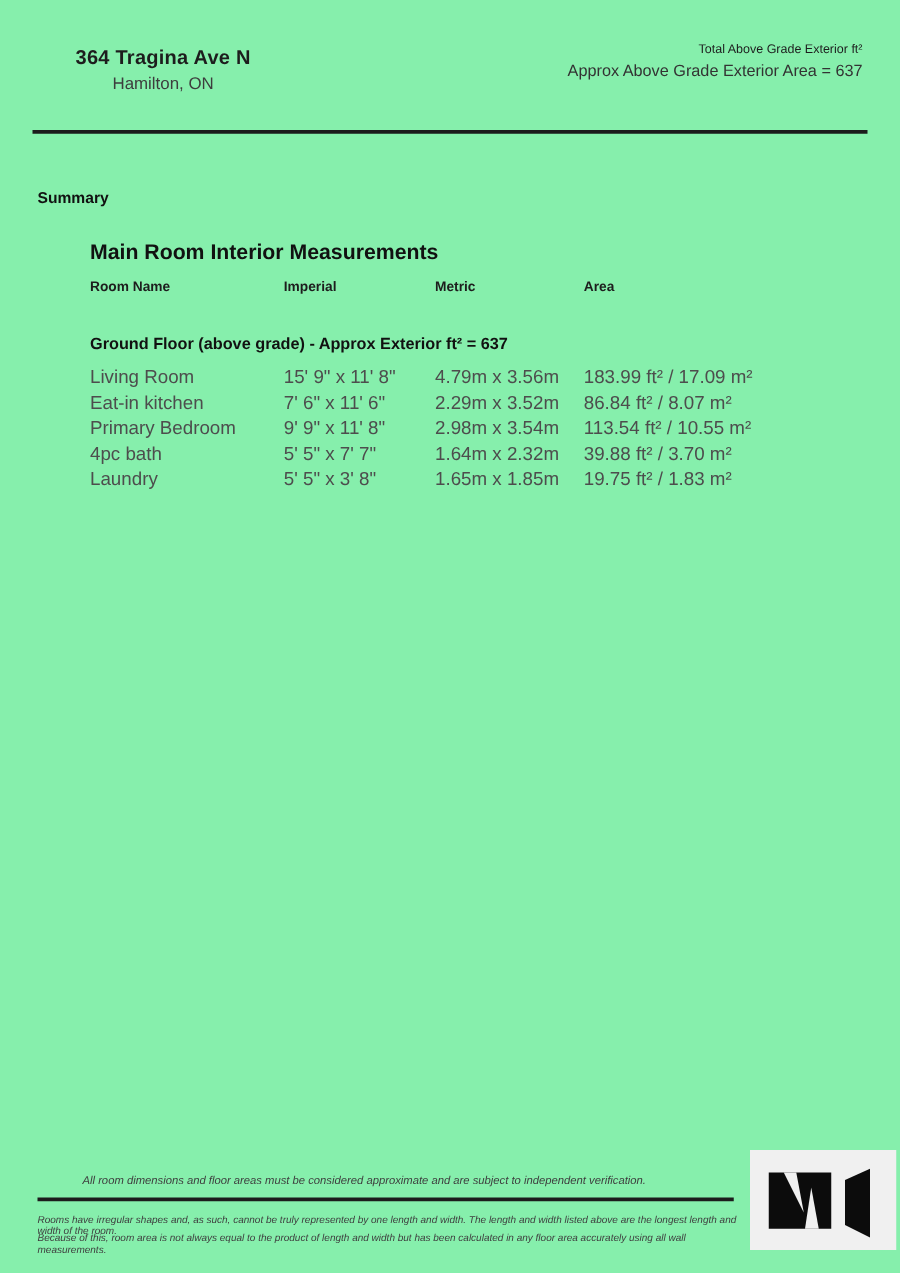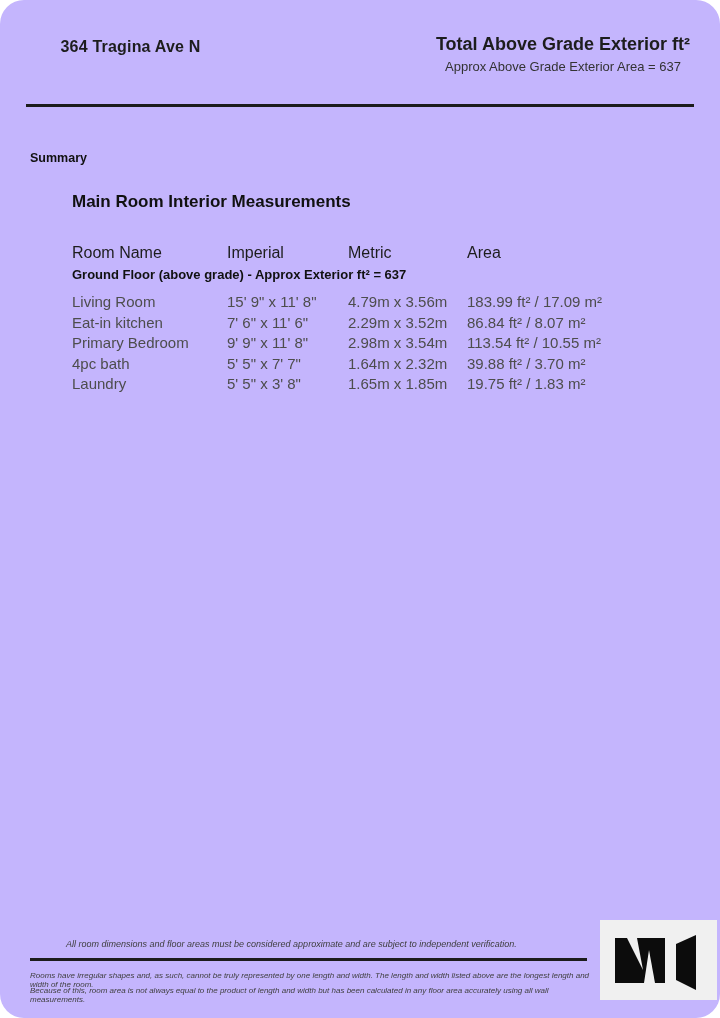--- a/index.html
+++ b/index.html
@@ -1,52 +1,53 @@
 <!DOCTYPE html>
 <html><head>
 <meta charset="utf-8">
 <style>
   html,body { margin:0; padding:0; background:#ffffff; }
   .page {
-    position:relative; width:720px; height:1018px; background:#c4b5fd;
-    font-family:"Liberation Sans", sans-serif; overflow:hidden;border-radius:24px;
+    position:relative; width:720px; height:1018px; background:#86efac;
+    font-family:"Liberation Sans", sans-serif; overflow:hidden;
   }
   
   .addr-block { position:absolute; left:28px; top:38px; width:205px; text-align:center; }
   .addr-line1 { font-size:16px; font-weight:700; color:#1d1d1d; letter-spacing:0.2px; }
   .addr-line2 { font-size:13.5px; color:#3d3d3d; margin-top:3px; }
   .total-block { position:absolute; right:30px; top:34px; text-align:right; }
-  .total-title { font-size:18px; font-weight:700; color:#1d1d1d; }
+  .total-title { font-size:10px; font-weight:400; color:#1d1d1d; }
   .total-sub   { font-size:13px; color:#333333; margin-top:4px;text-align:center; }
   .header-divider { position:absolute; left:26px; top:104px; width:668px; height:3px; background:#1c1c1c; }
   
   .summary-label { position:absolute; left:30px; top:151px; font-size:12.5px; font-weight:700; color:#111111; }
   .table-title   { position:absolute; left:72px; top:192px; font-size:17px; font-weight:700; color:#111111; }
-  .table-head    { position:absolute; left:72px; top:244px; display:grid;
+  .table-head    { position:absolute; left:72px; top:224px; display:grid;
                    grid-template-columns:155px 121px 119px 220px;
-                   font-size:16px; font-weight:400; color:#1d1d1d; }
+                   font-size:11px; font-weight:700; color:#1d1d1d; }
   .section-title { position:absolute; left:72px; top:267px; font-size:13px; font-weight:700; color:#111111; }
   .table-rows    { position:absolute; left:72px; top:292px; }
   .trow { display:grid; grid-template-columns:155px 121px 119px 220px;
           font-size:15px; color:#4d4d4d; height:20.5px; line-height:20.5px; }
   
   .footer-line1 { position:absolute; left:30px; top:939px; font-size:9px; font-style:italic; color:#3e3e3e;margin-left:36px; }
   .footer-divider { position:absolute; left:30px; top:958px; width:557px; height:3px; background:#1c1c1c; }
   .footer-line2 { position:absolute; left:30px; top:971px; width:560px; font-size:8px; font-style:italic; color:#3e3e3e; }
   .footer-line3 { position:absolute; left:30px; top:986px; width:560px; font-size:8px; font-style:italic; color:#3e3e3e; }
   .logo-box { position:absolute; left:600px; top:920px; width:117px; height:80px; background:#f0f0f0; }
   .logo-box svg { display:block; }
 </style>
 </head>
 <body>
 
 <div class="page">
 
   <div class="addr-block">
     <div class="addr-line1">364 Tragina Ave N</div>
+    <div class="addr-line2">Hamilton, ON</div>
   </div>
   <div class="total-block">
     <div class="total-title">Total Above Grade Exterior ft²</div>
     <div class="total-sub">Approx Above Grade Exterior Area = 637</div>
   </div>
   <div class="header-divider"></div>
 
   <div class="summary-label">Summary</div>
   <div class="table-title">Main Room Interior Measurements</div>
 

